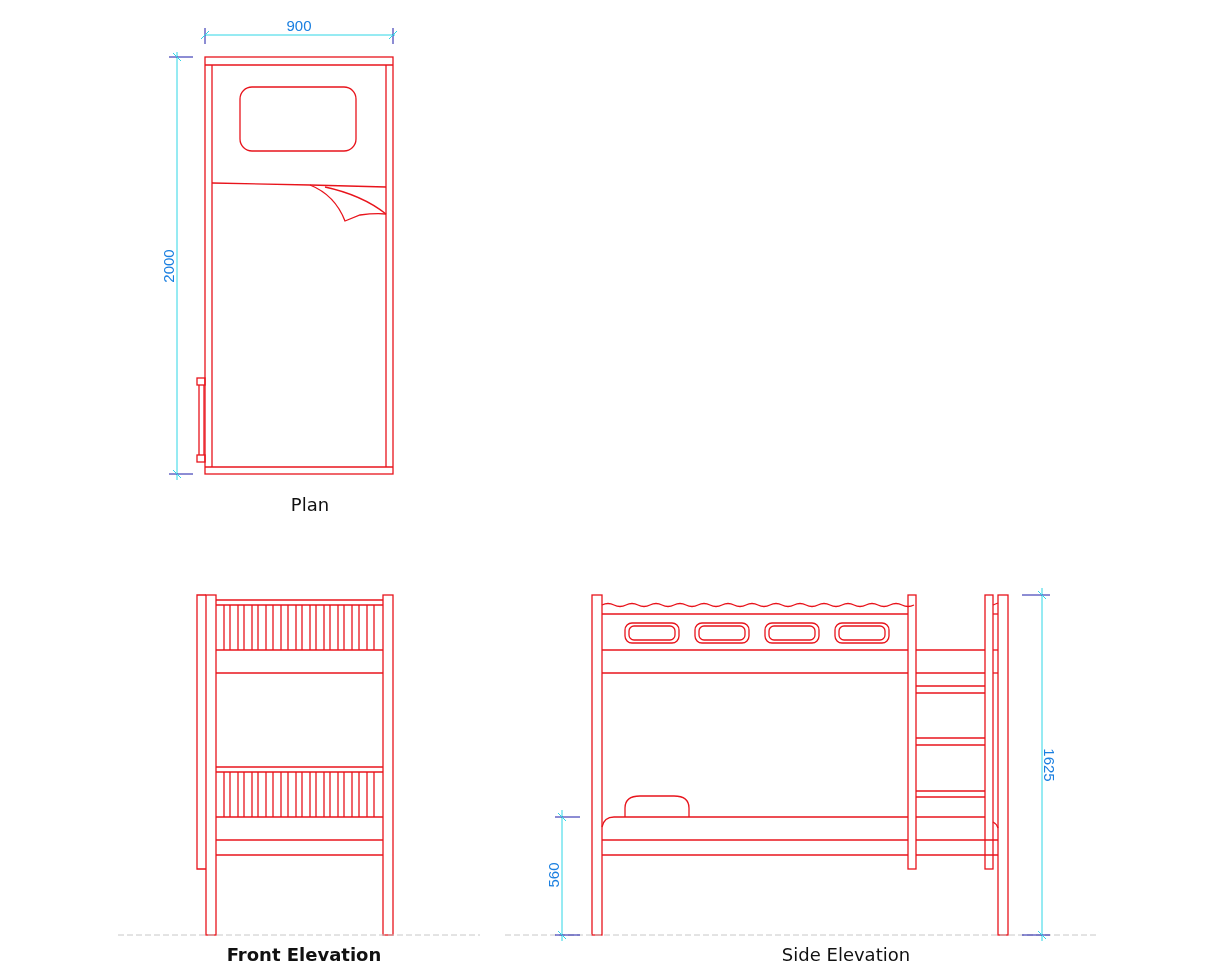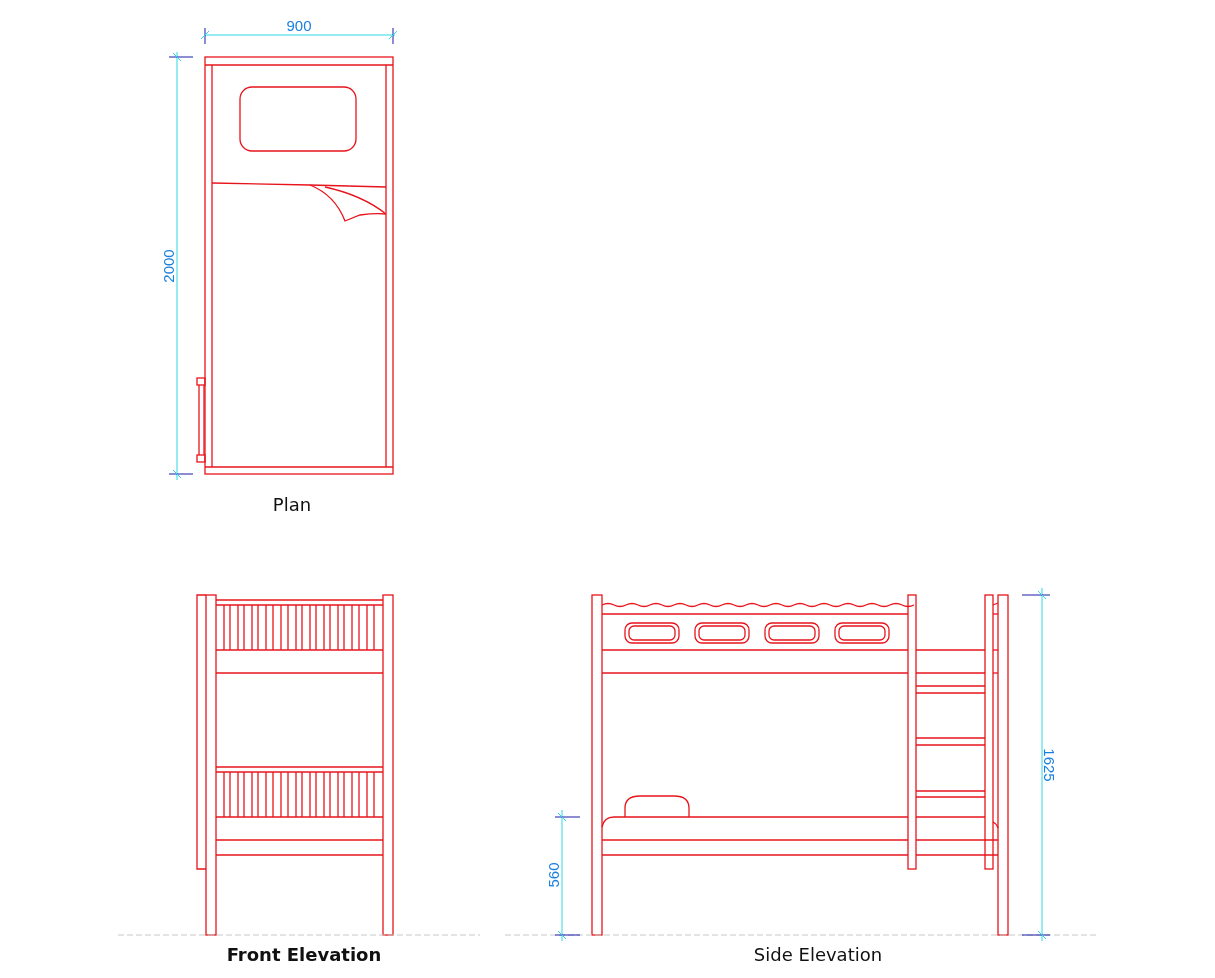--- a/index.html
+++ b/index.html
@@ -188,15 +188,15 @@
   </g>
 
   <g>
     <text class="dim" x="299" y="31" text-anchor="middle">900</text>
     <text class="dim" x="0" y="0" text-anchor="middle" transform="translate(174,266) rotate(-90)">2000</text>
     <text class="dim" x="0" y="0" text-anchor="middle" transform="translate(559,875) rotate(-90)">560</text>
     <text class="dim" x="0" y="0" text-anchor="middle" transform="translate(1044,765) rotate(90)">1625</text>
   </g>
 </svg>
 
-<div class="label" style="left:292px; top:494px;">Plan</div>
+<div class="label" style="left:310px; top:494px;">Plan</div>
 <div class="label" style="left:304px; top:944px;font-weight:bold;">Front Elevation</div>
-<div class="label" style="left:818px; top:944px;">Side Elevation</div>
+<div class="label" style="left:846px; top:944px;">Side Elevation</div>
 
 </body></html>

